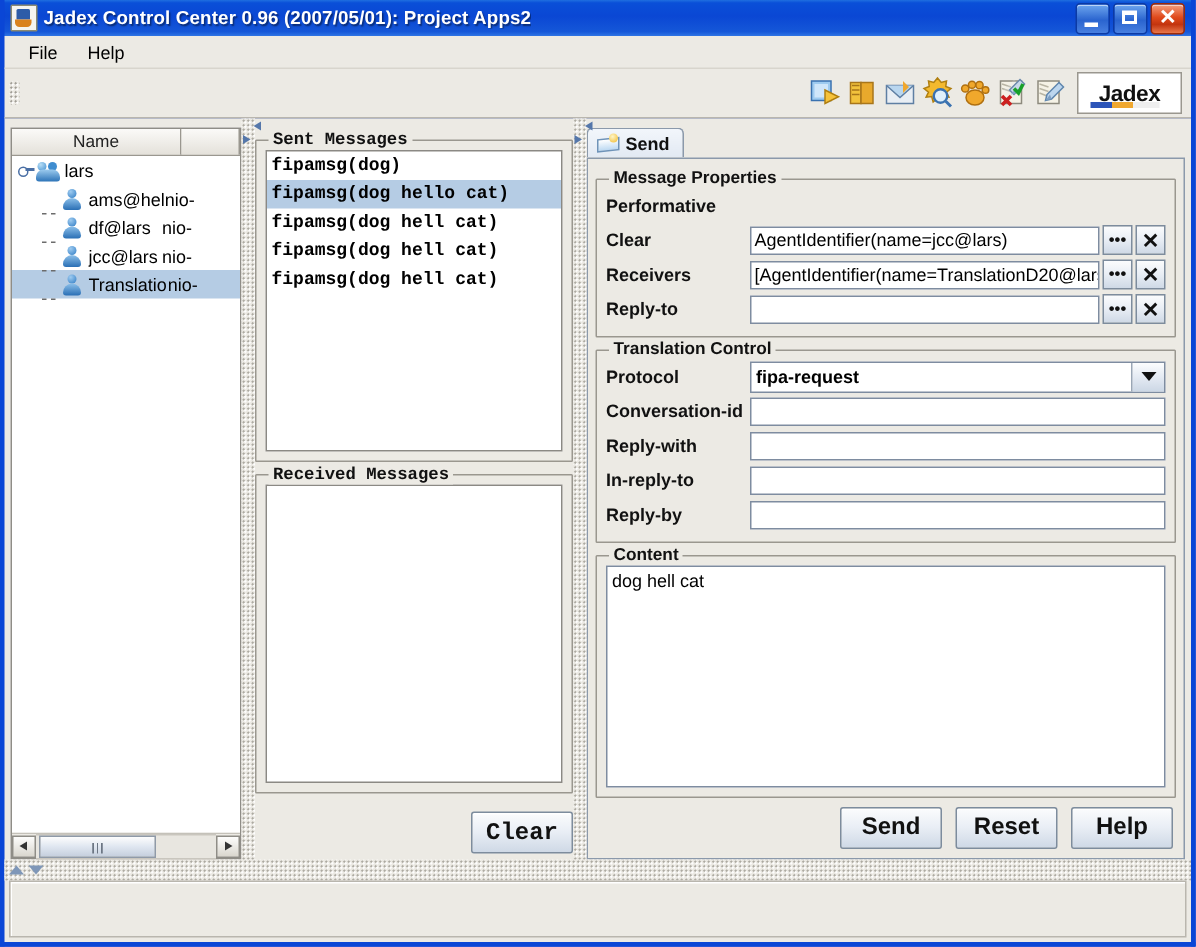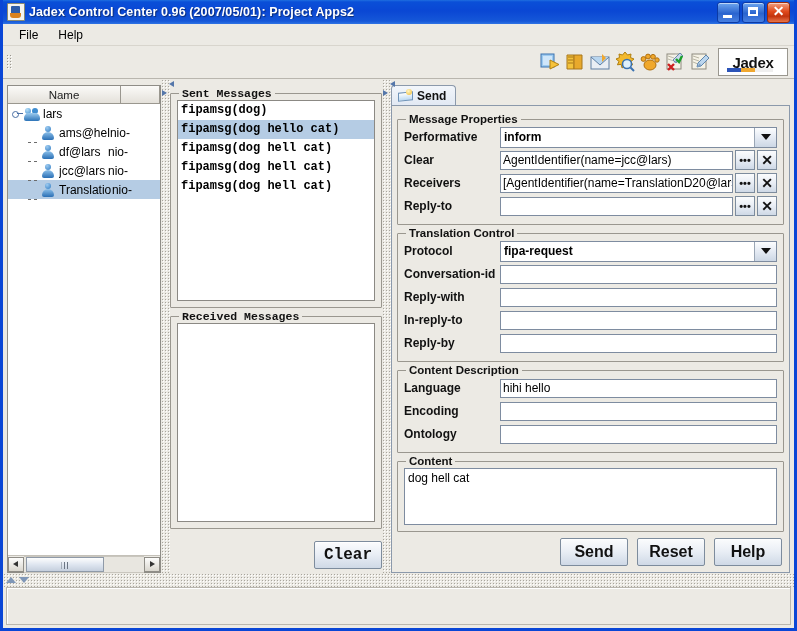--- a/index.html
+++ b/index.html
@@ -497,28 +497,20 @@
             <span class="tab-icon"></span>
             <span>Send</span>
           </div>
         </div>
         <div class="tabpanel">
 
           <div class="group">
             <span class="legend">Message Properties</span>
             <div class="frow">
               <span class="flabel">Performative</span>
-              <span class="fctl">
-                <span class="combo">
-                  <span class="cv">inform</span>
-                  <span class="carrow">
-                      <i></i>
-                    </span>
-                </span>
-              </span>
             </div>
             <div class="frow">
               <span class="flabel">Clear</span>
               <span class="fctl">
                 <span class="inp">AgentIdentifier(name=jcc@lars)</span>
                 <span class="minibtn">•••</span>
                 <span class="minibtn x">✕</span>
               </span>
             </div>
             <div class="frow">
@@ -571,41 +563,20 @@
               </span>
             </div>
             <div class="frow">
               <span class="flabel">Reply-by</span>
               <span class="fctl">
                 <span class="inp"></span>
               </span>
             </div>
           </div>
 
-          <div class="group">
-            <span class="legend">Content Description</span>
-            <div class="frow">
-              <span class="flabel">Language</span>
-              <span class="fctl">
-                <span class="inp">hihi hello</span>
-              </span>
-            </div>
-            <div class="frow">
-              <span class="flabel">Encoding</span>
-              <span class="fctl">
-                <span class="inp"></span>
-              </span>
-            </div>
-            <div class="frow">
-              <span class="flabel">Ontology</span>
-              <span class="fctl">
-                <span class="inp"></span>
-              </span>
-            </div>
-          </div>
 
           <div class="group contentgrp">
             <span class="legend">Content</span>
             <div class="content-area">dog hell cat</div>
           </div>
 
           <div class="btnrow">
             <div class="btn btn-w">Send</div>
             <div class="btn btn-w">Reset</div>
             <div class="btn btn-w">Help</div>

